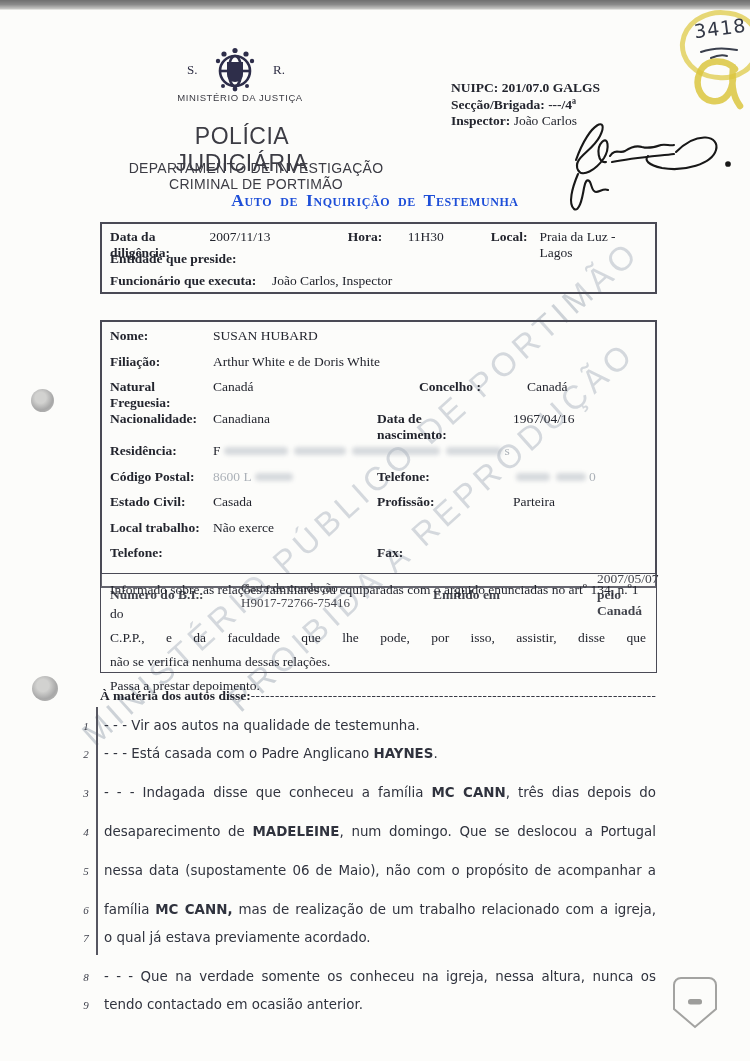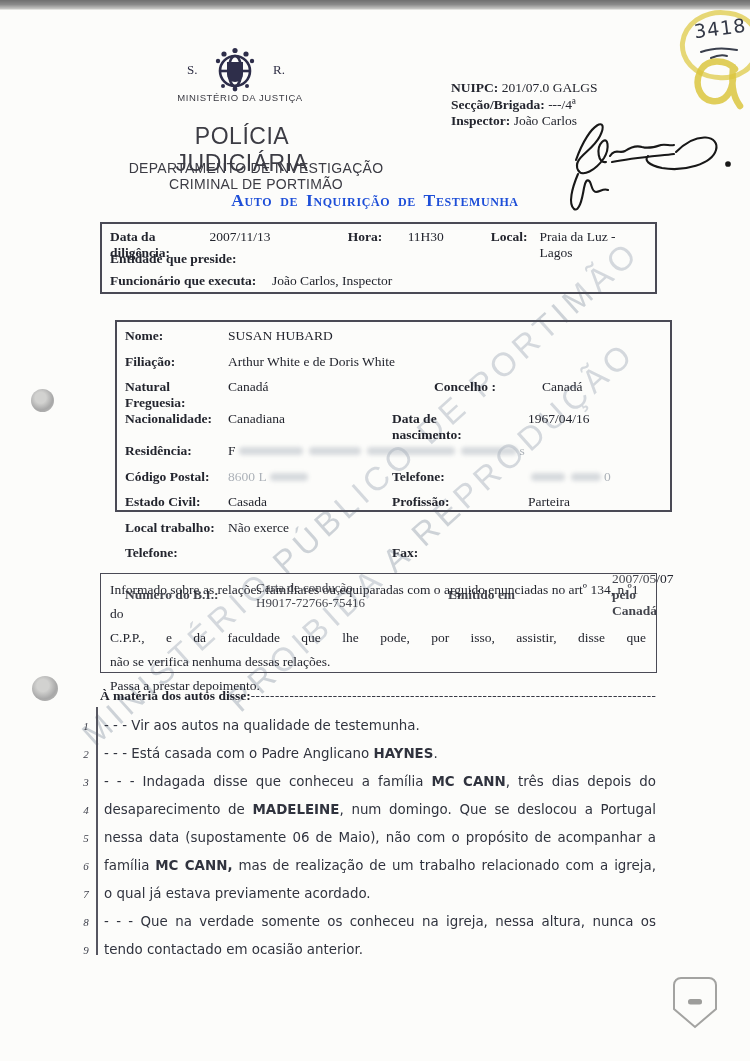--- a/index.html
+++ b/index.html
@@ -25,34 +25,34 @@
   .emblem{position:absolute;left:209px;top:44px;}
   .ministry{position:absolute;left:140px;top:92px;width:200px;text-align:center;
     font-family:"Liberation Sans",sans-serif;font-size:9.5px;letter-spacing:.6px;color:#3a3a42;}
   .org{position:absolute;left:142px;top:123px;width:200px;text-align:center;
     font-family:"Liberation Sans",sans-serif;font-size:23px;letter-spacing:.5px;color:#3c3c44;}
   .dept{position:absolute;left:114px;top:160px;width:284px;text-align:center;
     font-family:"Liberation Sans",sans-serif;font-size:14px;letter-spacing:.3px;color:#3c3c44;}
 
   .case-block{position:absolute;left:451px;top:80px;font-size:13.5px;line-height:16.5px;}
   .case-block .lbl{font-weight:bold;}
-  .case-block .val-b{font-weight:normal;}
+  .case-block .val-b{font-weight:bold;}
 
   .doc-title{position:absolute;left:0;top:190px;width:750px;text-align:center;
     font-size:17.5px;font-weight:bold;font-variant:small-caps;letter-spacing:.6px;word-spacing:3px;color:#1d4ed8;}
 
   
   .box{position:absolute;left:100px;width:557px;border:2px solid #4a4a55;background:rgba(255,255,255,.15);}
   .meta-box{top:222px;height:72px;padding:5px 8px 0 8px;font-size:13.5px;}
   .meta-row{display:flex;align-items:baseline;height:22px;}
   .meta-row .lbl{font-weight:bold;}
   .w-datel{width:104px;} .w-date{width:107px;} .w-horal{width:46px;margin-left:36px;} .w-hora{width:87px;margin-left:16px;}
   .w-locall{width:51px;} .w-funcl{width:162px;}
 
-  .witness-box{top:320px;height:192px;padding:6px 8px 0 8px;font-size:13.5px;margin-left:15px;}
+  .witness-box{top:320px;height:268px;padding:6px 8px 0 8px;font-size:13.5px;}
   .w-row{display:grid;grid-template-columns:103px 164px 108px 1fr;align-items:baseline;min-height:25.5px;}
   .w-row .lbl{font-weight:bold;}
   .w-row .indent{padding-left:42px;}
   .id-row{min-height:36px;gap:28px;}
   .id-val{font-size:13px;line-height:15px;align-self:center;}
 
   .sm{display:inline-block;height:8px;border-radius:4px;background:#a8b0ba;opacity:.45;
       filter:blur(2px);vertical-align:baseline;margin:0 3px;}
   .faint{color:#77808d;opacity:.6;filter:blur(.5px);}
 
@@ -65,21 +65,21 @@
   .t-heading .lbl{font-weight:bold;white-space:nowrap;}
   .t-heading .dash-fill{flex:1;overflow:hidden;white-space:nowrap;font-size:13px;letter-spacing:.5px;color:#2a2c38;}
 
   .t-rule{position:absolute;left:96px;top:707px;width:1.6px;height:248px;background:#565660;}
   .t-lines{position:absolute;left:104px;top:712px;width:552px;
     font-family:"DejaVu Sans",sans-serif;font-size:13.4px;line-height:28px;color:#30333e;}
   .t-row{position:relative;}
   .t-num{position:absolute;left:-27px;top:0;width:18px;text-align:center;
     font-family:"Liberation Serif",serif;font-style:italic;font-size:11px;color:#3f414c;}
   .t-text{display:block;}
-  .t-text.just{text-align:justify;text-align-last:justify;}
+  .t-text.just{text-align:justify;text-align-last:justify;margin-top:11px;}
 
   
   .watermark{position:absolute;left:55px;top:280px;width:660px;height:480px;
     display:flex;flex-direction:column;align-items:center;justify-content:center;gap:34px;
     transform:rotate(-42deg);pointer-events:none;}
   .watermark span{font-family:"Liberation Sans",sans-serif;font-size:33px;letter-spacing:5px;
     color:rgba(140,152,168,.42);white-space:nowrap;}
   .watermark .wm2{margin-left:60px;}
 
   

